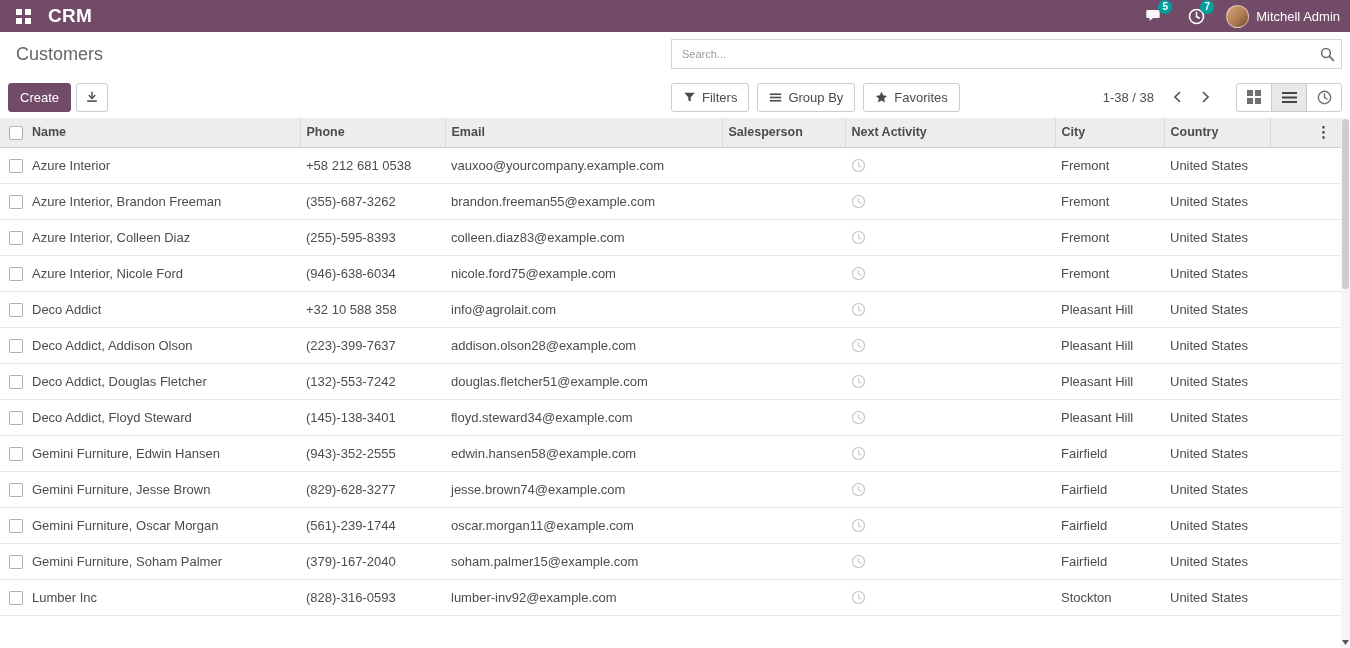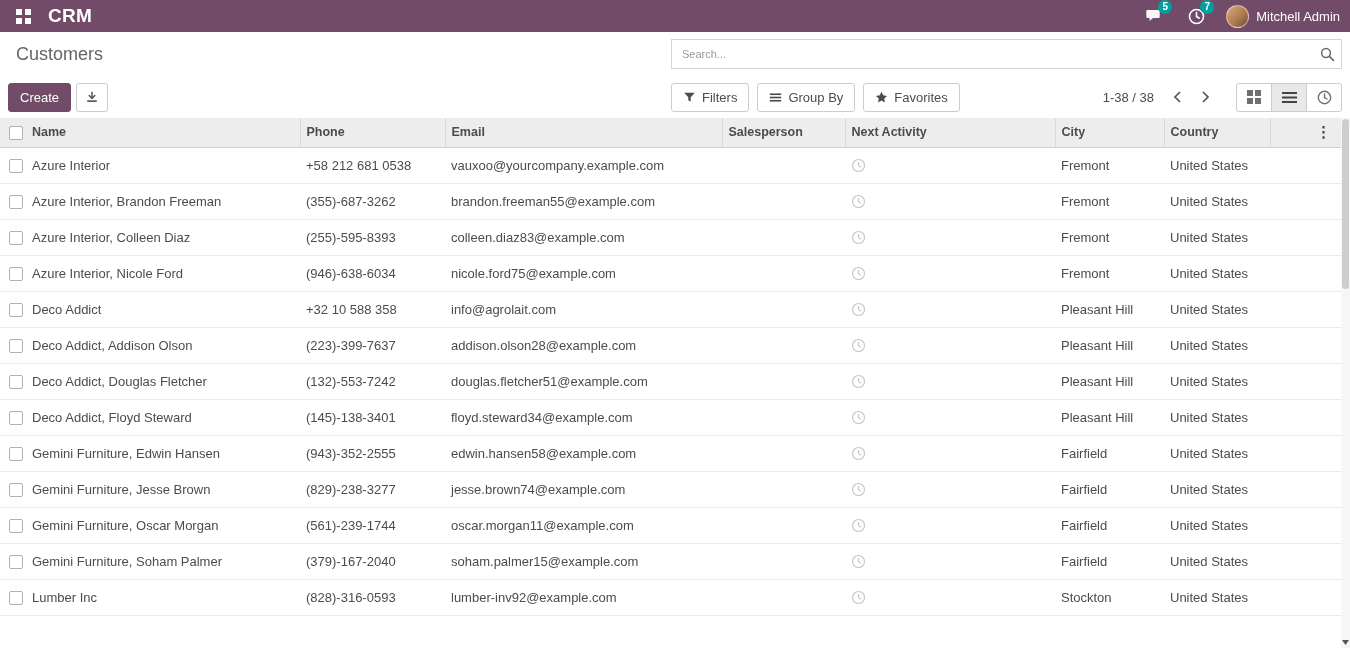--- a/index.html
+++ b/index.html
@@ -394,21 +394,21 @@
     </td>
     <td>Fairfield</td>
     <td>United States</td>
     <td></td>
   </tr>
           <tr>
     <td class="cell-check">
       <input type="checkbox" class="cb" style="">
     </td>
     <td>Gemini Furniture, Jesse Brown</td>
-    <td>(829)-238-3277</td>
+    <td>(829)-628-3277</td>
     <td>jesse.brown74@example.com</td>
     <td></td>
     <td>
       <svg width="15" height="15" viewBox="0 0 16 16" style="vertical-align:middle">
         <circle cx="8" cy="8" r="6.4" fill="none" stroke="#c9c9c9" stroke-width="1.3"></circle>
         <path d="M8 4.6 V8 L10.4 9.5" fill="none" stroke="#c9c9c9" stroke-width="1.3" stroke-linecap="round"></path>
       </svg>
     </td>
     <td>Fairfield</td>
     <td>United States</td>

